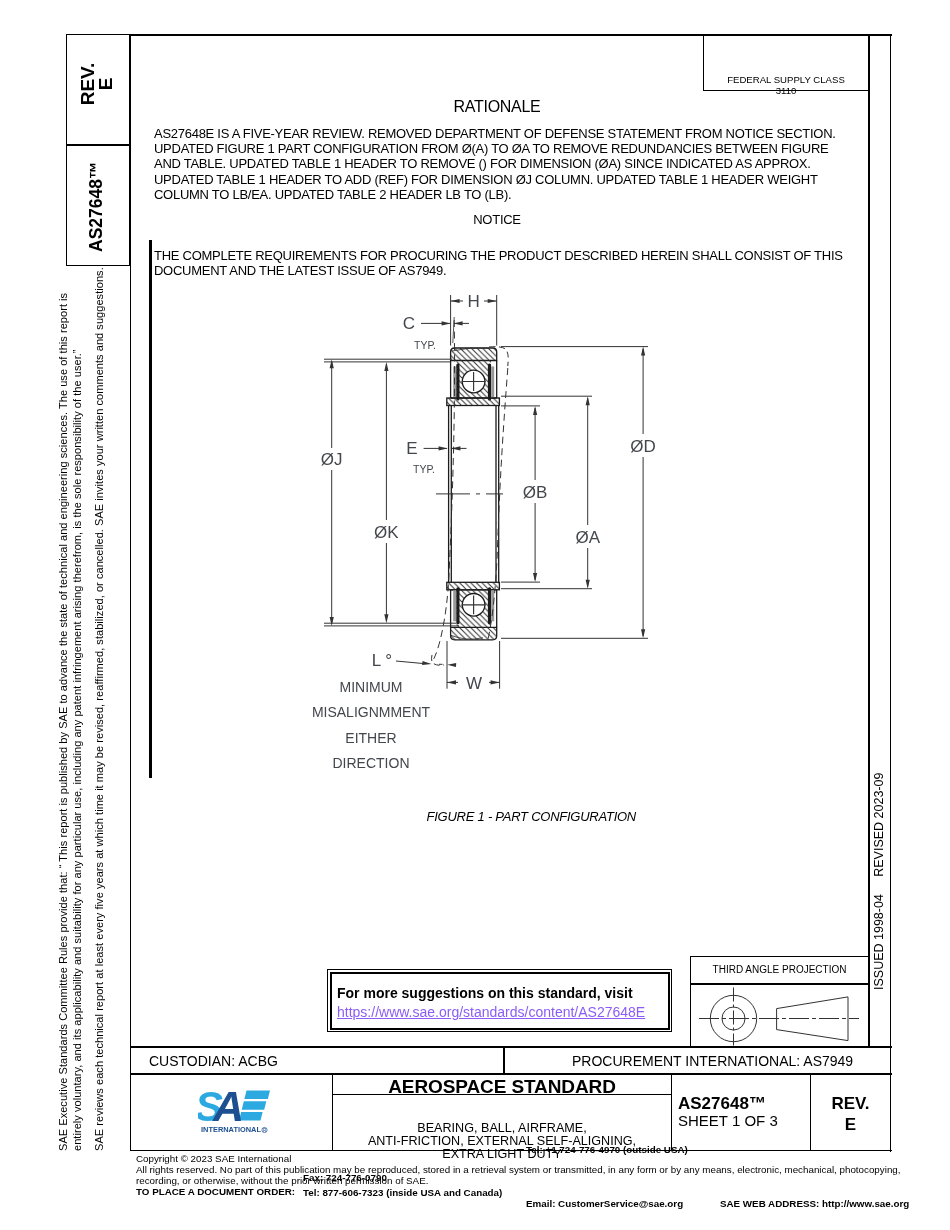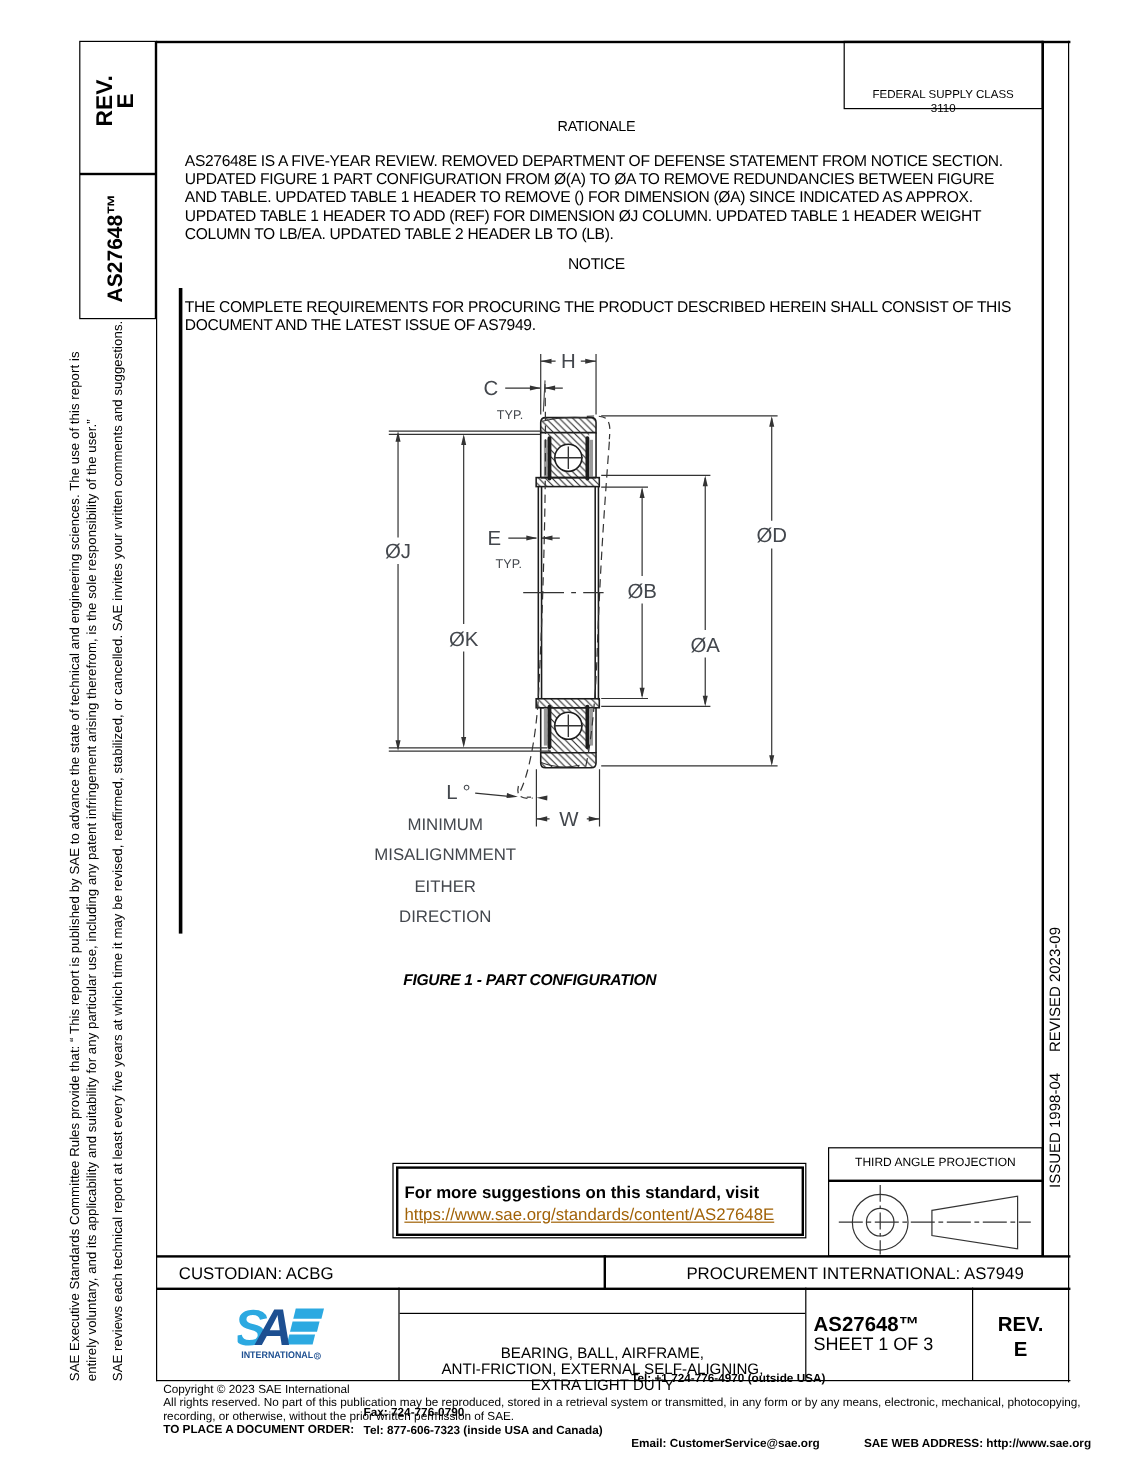--- a/index.html
+++ b/index.html
@@ -34,39 +34,39 @@
 <div class="vline" style="left:868px;top:34px;width:1.6px;height:1013px;"></div>
 
 <div class="vline" style="left:889.5px;top:34px;width:1.8px;height:1118px;"></div>
 
 <div class="hline" style="left:129.5px;top:1149.5px;width:762px;height:1.8px;"></div>
 
 <div class="abs" style="left:703px;top:34px;width:166px;height:57px;border:1.3px solid #000;box-sizing:border-box;"></div>
 
 <div class="abs" style="left:703px;top:51px;width:166px;font-size:9.6px;line-height:11px;text-align:center;margin-top:23px;">FEDERAL SUPPLY CLASS<br>3110</div>
 
-<div class="abs" style="left:347px;top:98px;width:300px;font-size:12px;letter-spacing:-0.27px;text-align:center;">RATIONALE</div>
+<div class="abs" style="left:347px;top:98px;width:300px;font-size:16px;letter-spacing:-0.27px;text-align:center;">RATIONALE</div>
 
 <div class="abs" style="left:154px;top:126px;font-size:13px;letter-spacing:-0.27px;line-height:15.2px;white-space:nowrap;">AS27648E IS A FIVE-YEAR REVIEW. REMOVED DEPARTMENT OF DEFENSE STATEMENT FROM NOTICE SECTION.<br>UPDATED FIGURE 1 PART CONFIGURATION FROM Ø(A) TO ØA TO REMOVE REDUNDANCIES BETWEEN FIGURE<br>AND TABLE. UPDATED TABLE 1 HEADER TO REMOVE () FOR DIMENSION (ØA) SINCE INDICATED AS APPROX.<br>UPDATED TABLE 1 HEADER TO ADD (REF) FOR DIMENSION ØJ COLUMN. UPDATED TABLE 1 HEADER WEIGHT<br>COLUMN TO LB/EA. UPDATED TABLE 2 HEADER LB TO (LB).</div>
 
 <div class="abs" style="left:347px;top:212px;width:300px;font-size:13px;letter-spacing:-0.27px;text-align:center;">NOTICE</div>
 
 <div class="vline" style="left:148.5px;top:240px;width:3.6px;height:538px;"></div>
 
 <div class="abs" style="left:154px;top:248px;font-size:13px;letter-spacing:-0.27px;line-height:15.2px;white-space:nowrap;">THE COMPLETE REQUIREMENTS FOR PROCURING THE PRODUCT DESCRIBED HEREIN SHALL CONSIST OF THIS<br>DOCUMENT AND THE LATEST ISSUE OF AS7949.</div>
 
-<div class="abs" style="left:336px;top:809px;width:300px;font-size:13px;letter-spacing:-0.25px;font-weight:bold;font-style:italic;text-align:left;">FIGURE 1 - PART CONFIGURATION</div>
+<div class="abs" style="left:336px;top:809px;width:300px;font-size:13px;letter-spacing:-0.25px;font-weight:normal;font-style:italic;text-align:right;">FIGURE 1 - PART CONFIGURATION</div>
 
 <div class="abs" style="left:327px;top:969px;width:345px;height:63px;border:1.2px solid #000;box-sizing:border-box;">
   <div style="position:absolute;left:1.5px;top:1.5px;right:1.5px;bottom:1.5px;border:2.8px solid #000;"></div>
 </div>
 
 <div class="abs" style="left:337px;top:985px;width:330px;font-size:14px;font-weight:bold;">For more suggestions on this standard, visit</div>
 
-<div class="abs" style="left:337px;top:1004px;width:330px;font-size:14px;color:#a16207;text-decoration:underline;">https://www.sae.org/standards/content/AS27648E</div>
+<div class="abs" style="left:337px;top:1004px;width:330px;font-size:14px;color:#8b5cf6;text-decoration:underline;">https://www.sae.org/standards/content/AS27648E</div>
 
 <div class="abs" style="left:690px;top:956px;width:179px;height:91px;border:1.4px solid #000;box-sizing:border-box;"></div>
 
 <div class="hline" style="left:690px;top:982.5px;width:179px;height:2.2px;"></div>
 
 <div class="abs" style="left:690px;top:964px;width:179px;font-size:10px;text-align:center;">THIRD ANGLE PROJECTION</div>
 
 <div class="hline" style="left:129.5px;top:1046px;width:762px;height:1.6px;"></div>
 
 <div class="vline" style="left:503px;top:1046px;width:1.6px;height:28px;"></div>
@@ -95,20 +95,21 @@
       <rect x="0" y="-19.2" width="22.5" height="8.4"></rect>
       <rect x="0" y="-8.4" width="21.5" height="8.4"></rect>
     </g>
     <text x="15" y="34" font-size="43" fill="#1d4f91" font-family="Liberation Sans, sans-serif" font-weight="bold" font-style="italic">A</text>
     <text x="3" y="45" font-size="8" font-weight="bold" fill="#1d4f91" textLength="60" lengthAdjust="spacingAndGlyphs" font-family="Liberation Sans, sans-serif">INTERNATIONAL</text>
     <circle cx="66.5" cy="43" r="2.6" fill="none" stroke="#1d4f91" stroke-width="0.7"></circle>
     <text x="65" y="45" font-size="4.5" fill="#1d4f91" font-family="Liberation Sans, sans-serif">R</text>
   </svg>
 </div>
 
+<div class="abs" style="left:333px;top:1076px;width:338px;font-size:19px;letter-spacing:-0.1px;font-weight:bold;text-align:center;">AEROSPACE STANDARD</div>
 
 <div class="abs" style="left:333px;top:1100px;width:338px;font-size:12.6px;line-height:13px;text-align:center;margin-top:22px;">BEARING, BALL, AIRFRAME,<br>ANTI-FRICTION, EXTERNAL SELF-ALIGNING,<br>EXTRA LIGHT DUTY</div>
 
 <div class="abs" style="left:678px;top:1094px;font-size:17px;font-weight:bold;">AS27648™</div>
 
 <div class="abs" style="left:678px;top:1112px;font-size:15px;">SHEET 1 OF 3</div>
 
 <div class="abs" style="left:810px;top:1094px;width:81px;font-size:17px;font-weight:bold;text-align:center;line-height:20.5px;">REV.<br>E</div>
 
 <div class="abs rot" style="left:871.5px;top:990px;font-size:12.5px;">ISSUED 1998-04&nbsp;&nbsp;&nbsp;&nbsp;&nbsp;REVISED 2023-09</div>

